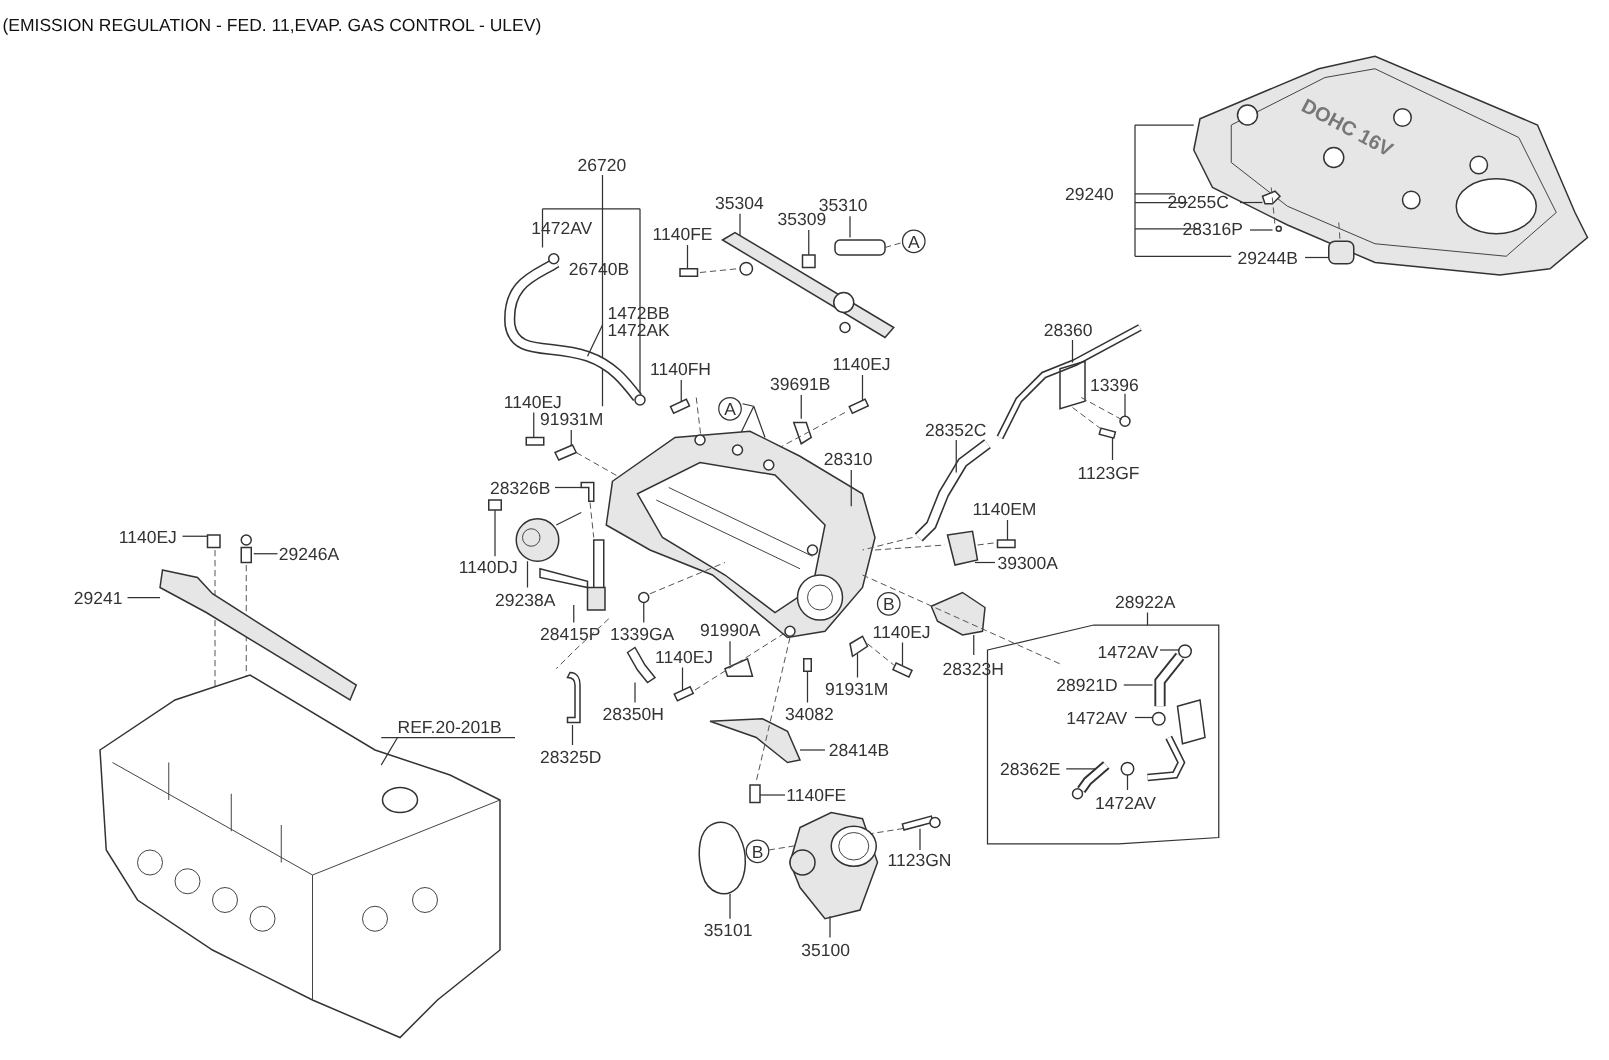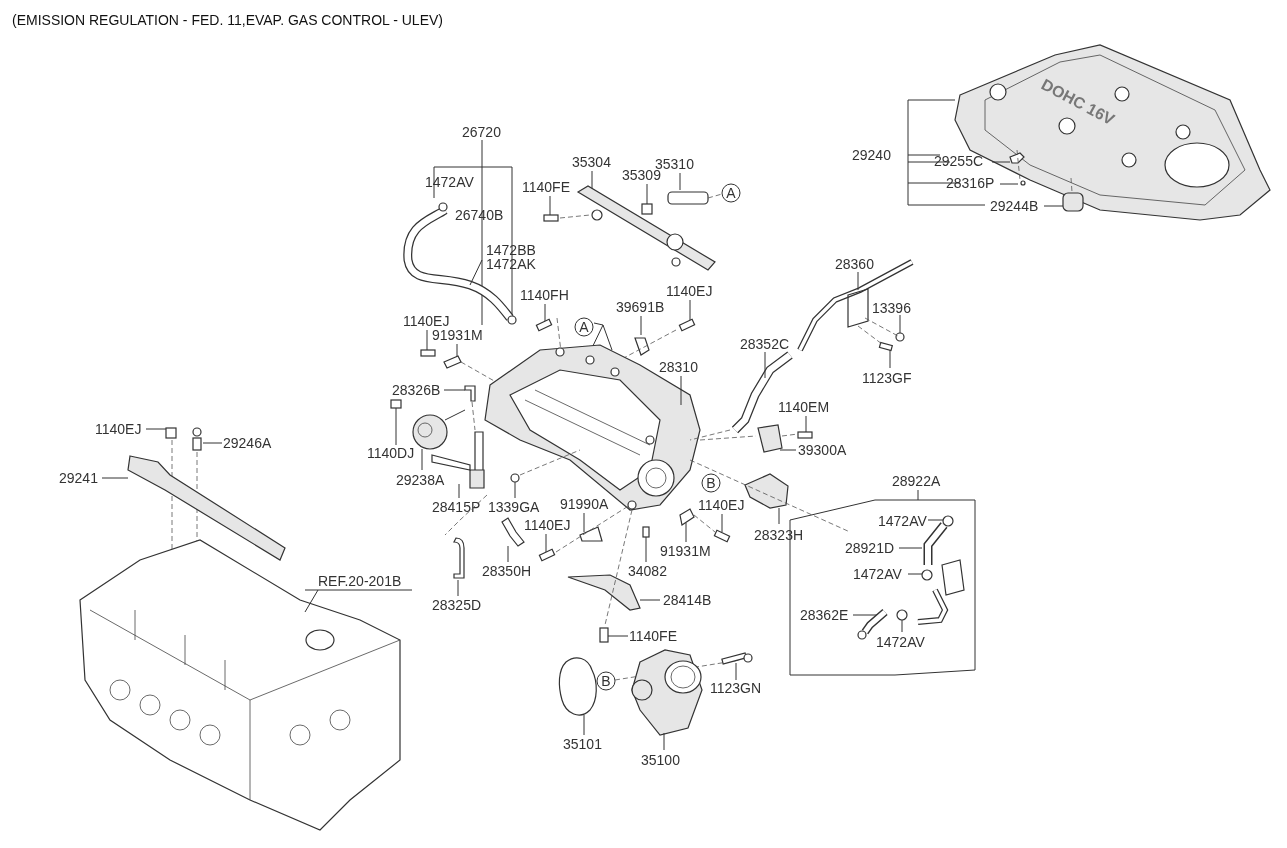--- a/index.html
+++ b/index.html
@@ -1,18 +1,18 @@
 <!DOCTYPE html>
 <html><head>
 <meta charset="utf-8">
 <style>
   html, body { margin: 0; padding: 0; background: #ffffff; }
   body { width: 1287px; height: 848px; position: relative; overflow: hidden;
          font-family: "Liberation Sans", sans-serif; color: #222; }
-  #title { position: absolute; left: 12px; top: 12px; font-size: 14px; color: #111; }
+  #title { position: absolute; left: 2px; top: 12px; font-size: 14px; color: #111; }
   svg#diagram { position: absolute; left: 0; top: 0; }
   .lbl { font-family: "Liberation Sans", sans-serif; font-size: 14px; fill: #333; }
   .lead { stroke: #333; stroke-width: 1; fill: none; }
   .dash { stroke: #555; stroke-width: 0.8; stroke-dasharray: 5 3; fill: none; }
   .part { stroke: #333; stroke-width: 1.2; fill: #fff; }
   .partg { stroke: #333; stroke-width: 1.2; fill: #e6e6e6; }
   .thin { stroke: #444; stroke-width: 0.8; fill: none; }
   .ref-circle { stroke: #333; stroke-width: 1; fill: #fff; }
   .ref-txt { font-family: "Liberation Sans", sans-serif; font-size: 14px; fill: #333; text-anchor: middle; dominant-baseline: central; }
 </style>

